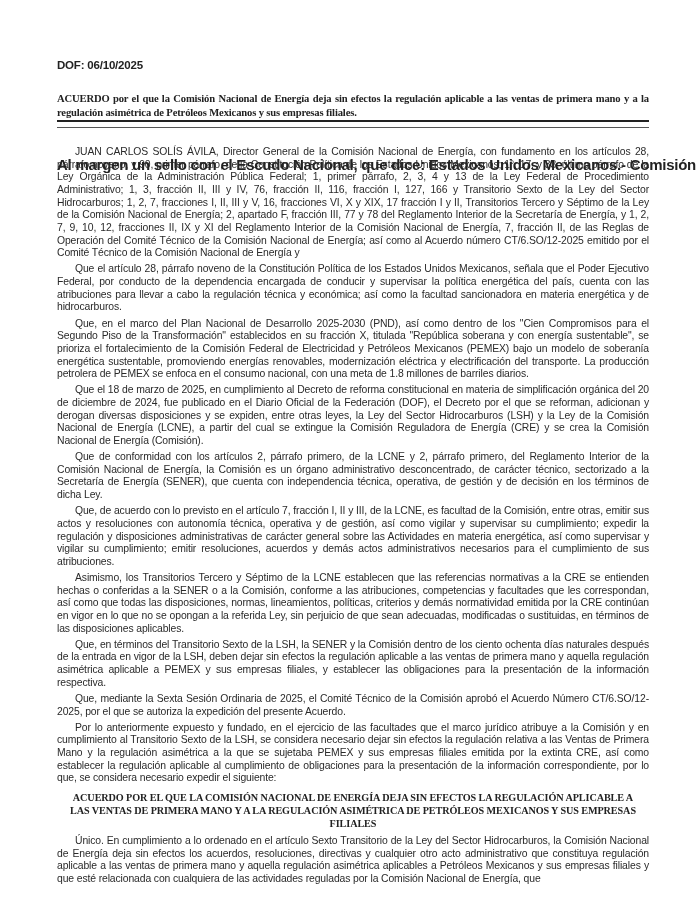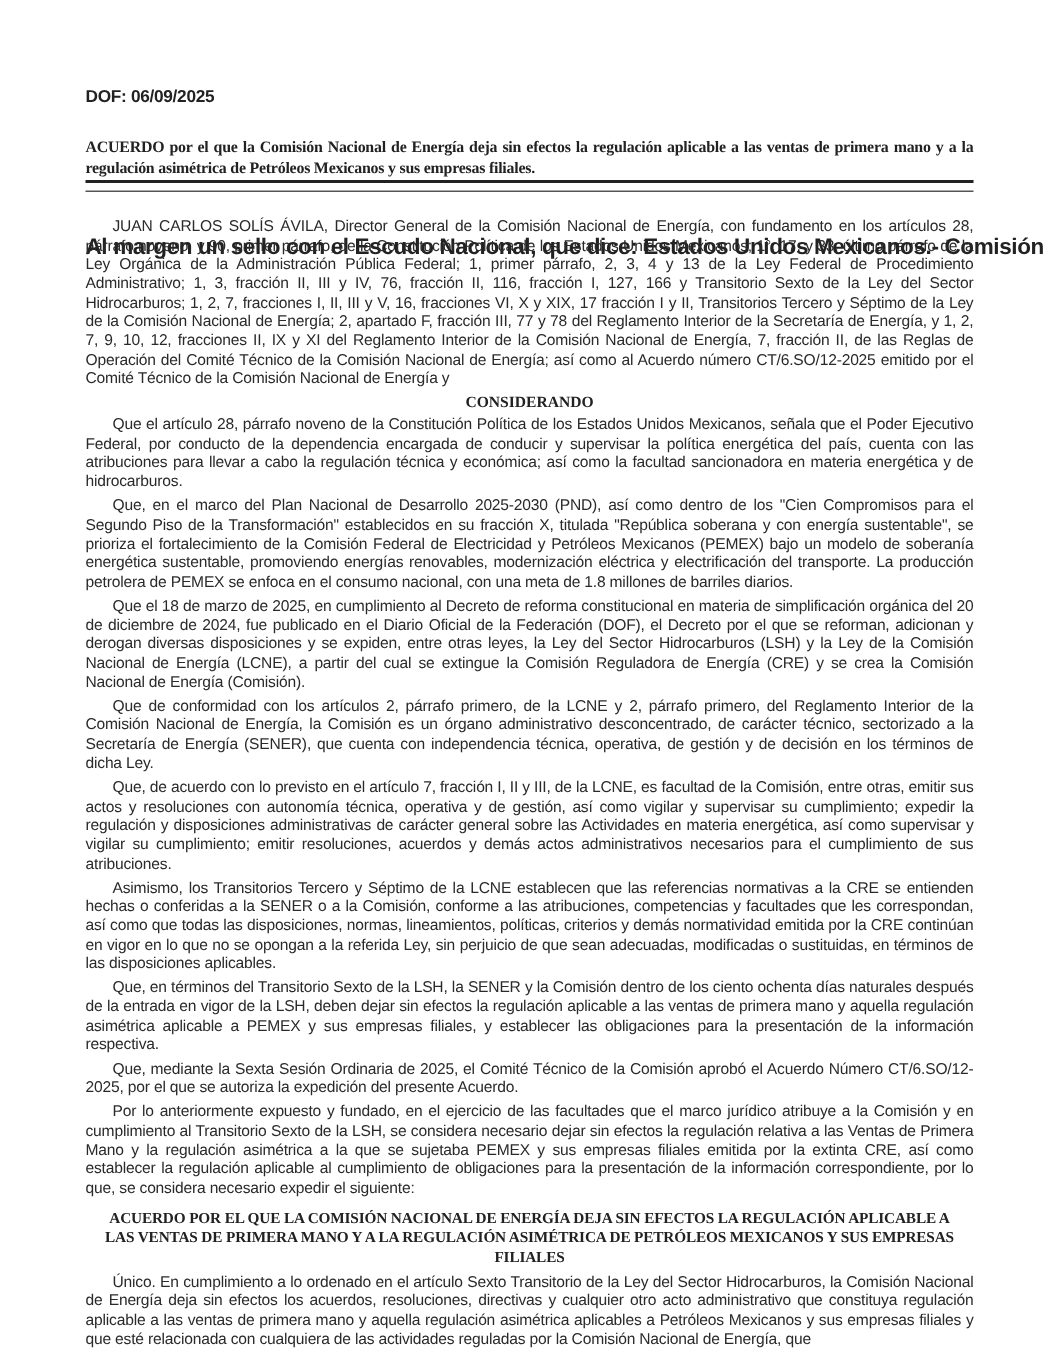--- a/index.html
+++ b/index.html
@@ -35,29 +35,28 @@
   .acuerdo-heading {
     font-family: "Liberation Serif", serif; font-weight: bold; font-size: 10.2px;
     text-align: center; line-height: 13px; margin: 6px 10px 5px 10px; color: #222; letter-spacing: -0.1px;
   }
   .lead { font-weight: normal; }
 </style>
 </head>
 <body>
 
 <div class="page">
-  <div class="dof">DOF: 06/09/2025</div>
+  <div class="dof">DOF: 06/10/2025</div>
   <div class="title">ACUERDO por el que la Comisión Nacional de Energía deja sin efectos la regulación aplicable a las ventas de primera mano y a la regulación asimétrica de Petróleos Mexicanos y sus empresas filiales.</div>
   <div class="rule1"></div>
   <div class="rule2"></div>
   <div class="seal">Al margen un sello con el Escudo Nacional, que dice: Estados Unidos Mexicanos.- Comisión Nacional de Energía.</div>
 
   <div class="body">
     <p>JUAN CARLOS SOLÍS ÁVILA, Director General de la Comisión Nacional de Energía, con fundamento en los artículos 28, párrafo noveno, y 90, primer párrafo, de la Constitución Política de los Estados Unidos Mexicanos; 1°, 17, y 33, último párrafo de la Ley Orgánica de la Administración Pública Federal; 1, primer párrafo, 2, 3, 4 y 13 de la Ley Federal de Procedimiento Administrativo; 1, 3, fracción II, III y IV, 76, fracción II, 116, fracción I, 127, 166 y Transitorio Sexto de la Ley del Sector Hidrocarburos; 1, 2, 7, fracciones I, II, III y V, 16, fracciones VI, X y XIX, 17 fracción I y II, Transitorios Tercero y Séptimo de la Ley de la Comisión Nacional de Energía; 2, apartado F, fracción III, 77 y 78 del Reglamento Interior de la Secretaría de Energía, y 1, 2, 7, 9, 10, 12, fracciones II, IX y XI del Reglamento Interior de la Comisión Nacional de Energía, 7, fracción II, de las Reglas de Operación del Comité Técnico de la Comisión Nacional de Energía; así como al Acuerdo número CT/6.SO/12-2025 emitido por el Comité Técnico de la Comisión Nacional de Energía y</p>
-    <div class="heading">CONSIDERANDO</div>
     <p>Que el artículo 28, párrafo noveno de la Constitución Política de los Estados Unidos Mexicanos, señala que el Poder Ejecutivo Federal, por conducto de la dependencia encargada de conducir y supervisar la política energética del país, cuenta con las atribuciones para llevar a cabo la regulación técnica y económica; así como la facultad sancionadora en materia energética y de hidrocarburos.</p>
     <p>Que, en el marco del Plan Nacional de Desarrollo 2025-2030 (PND), así como dentro de los "Cien Compromisos para el Segundo Piso de la Transformación" establecidos en su fracción X, titulada "República soberana y con energía sustentable", se prioriza el fortalecimiento de la Comisión Federal de Electricidad y Petróleos Mexicanos (PEMEX) bajo un modelo de soberanía energética sustentable, promoviendo energías renovables, modernización eléctrica y electrificación del transporte. La producción petrolera de PEMEX se enfoca en el consumo nacional, con una meta de 1.8 millones de barriles diarios.</p>
     <p>Que el 18 de marzo de 2025, en cumplimiento al Decreto de reforma constitucional en materia de simplificación orgánica del 20 de diciembre de 2024, fue publicado en el Diario Oficial de la Federación (DOF), el Decreto por el que se reforman, adicionan y derogan diversas disposiciones y se expiden, entre otras leyes, la Ley del Sector Hidrocarburos (LSH) y la Ley de la Comisión Nacional de Energía (LCNE), a partir del cual se extingue la Comisión Reguladora de Energía (CRE) y se crea la Comisión Nacional de Energía (Comisión).</p>
     <p>Que de conformidad con los artículos 2, párrafo primero, de la LCNE y 2, párrafo primero, del Reglamento Interior de la Comisión Nacional de Energía, la Comisión es un órgano administrativo desconcentrado, de carácter técnico, sectorizado a la Secretaría de Energía (SENER), que cuenta con independencia técnica, operativa, de gestión y de decisión en los términos de dicha Ley.</p>
     <p>Que, de acuerdo con lo previsto en el artículo 7, fracción I, II y III, de la LCNE, es facultad de la Comisión, entre otras, emitir sus actos y resoluciones con autonomía técnica, operativa y de gestión, así como vigilar y supervisar su cumplimiento; expedir la regulación y disposiciones administrativas de carácter general sobre las Actividades en materia energética, así como supervisar y vigilar su cumplimiento; emitir resoluciones, acuerdos y demás actos administrativos necesarios para el cumplimiento de sus atribuciones.</p>
     <p>Asimismo, los Transitorios Tercero y Séptimo de la LCNE establecen que las referencias normativas a la CRE se entienden hechas o conferidas a la SENER o a la Comisión, conforme a las atribuciones, competencias y facultades que les correspondan, así como que todas las disposiciones, normas, lineamientos, políticas, criterios y demás normatividad emitida por la CRE continúan en vigor en lo que no se opongan a la referida Ley, sin perjuicio de que sean adecuadas, modificadas o sustituidas, en términos de las disposiciones aplicables.</p>
     <p>Que, en términos del Transitorio Sexto de la LSH, la SENER y la Comisión dentro de los ciento ochenta días naturales después de la entrada en vigor de la LSH, deben dejar sin efectos la regulación aplicable a las ventas de primera mano y aquella regulación asimétrica aplicable a PEMEX y sus empresas filiales, y establecer las obligaciones para la presentación de la información respectiva.</p>
     <p>Que, mediante la Sexta Sesión Ordinaria de 2025, el Comité Técnico de la Comisión aprobó el Acuerdo Número CT/6.SO/12-2025, por el que se autoriza la expedición del presente Acuerdo.</p>
     <p>Por lo anteriormente expuesto y fundado, en el ejercicio de las facultades que el marco jurídico atribuye a la Comisión y en cumplimiento al Transitorio Sexto de la LSH, se considera necesario dejar sin efectos la regulación relativa a las Ventas de Primera Mano y la regulación asimétrica a la que se sujetaba PEMEX y sus empresas filiales emitida por la extinta CRE, así como establecer la regulación aplicable al cumplimiento de obligaciones para la presentación de la información correspondiente, por lo que, se considera necesario expedir el siguiente:</p>
     <div class="acuerdo-heading">ACUERDO POR EL QUE LA COMISIÓN NACIONAL DE ENERGÍA DEJA SIN EFECTOS LA REGULACIÓN APLICABLE A LAS VENTAS DE PRIMERA MANO Y A LA REGULACIÓN ASIMÉTRICA DE PETRÓLEOS MEXICANOS Y SUS EMPRESAS FILIALES</div>

